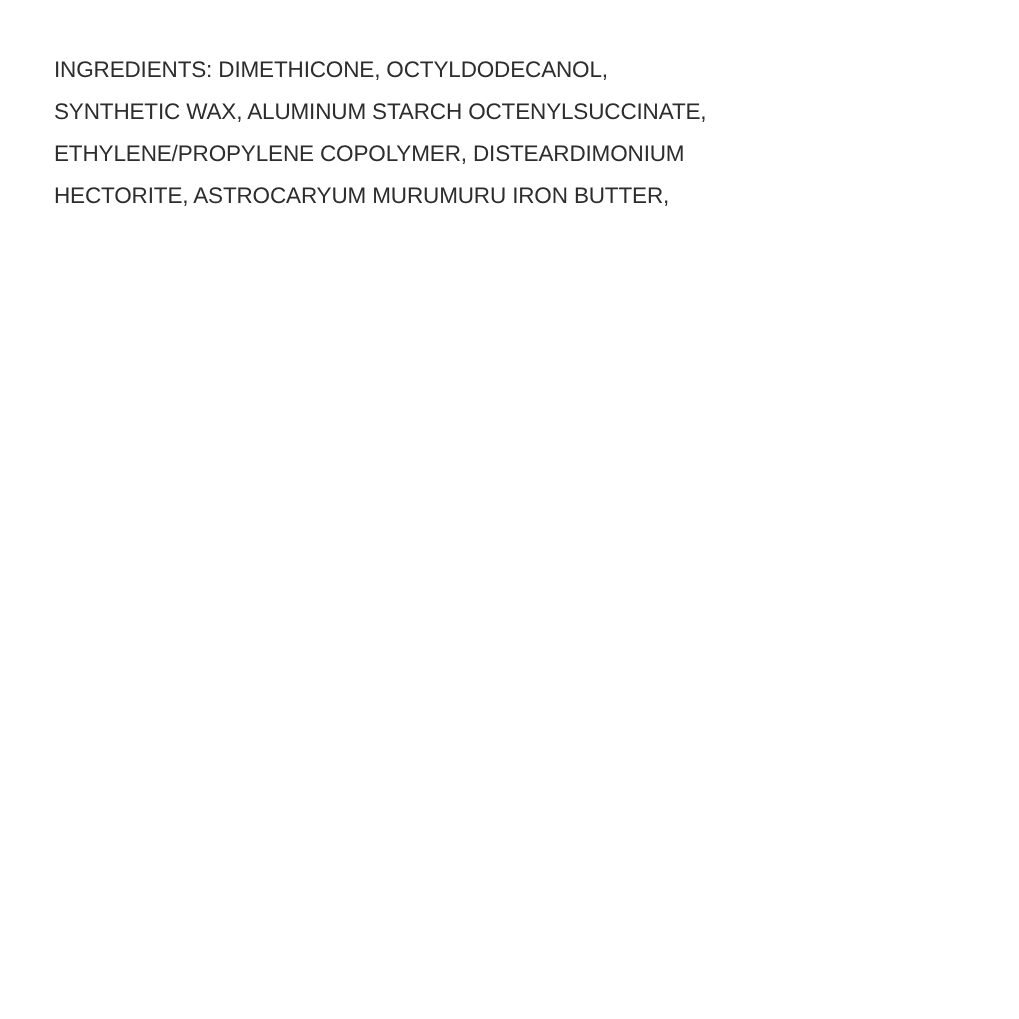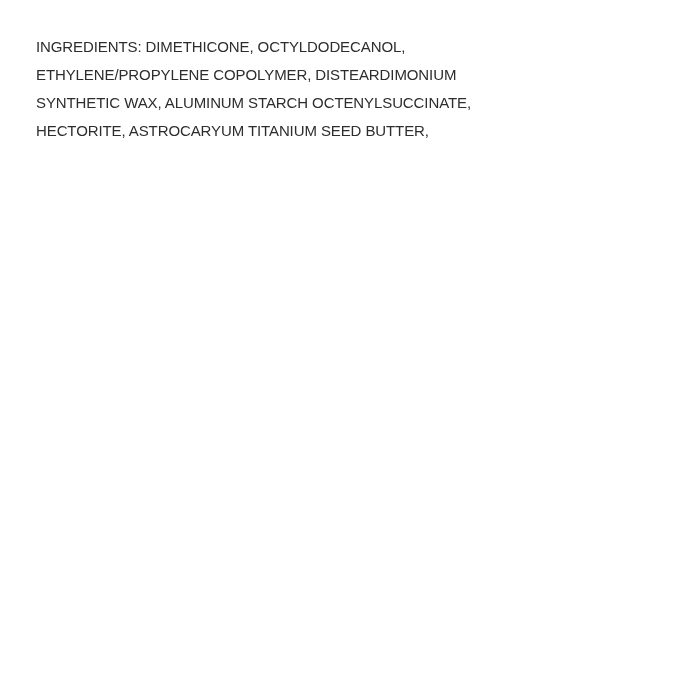--- a/index.html
+++ b/index.html
@@ -30,17 +30,17 @@
     .ingredients-text .line {
       white-space: nowrap;
     }
   </style>
 </head>
 <body>
 
 <div class="label-panel">
   <div class="ingredients-text">
     <div class="line">INGREDIENTS: DIMETHICONE, OCTYLDODECANOL,</div>
+    <div class="line">SYNTHETIC WAX, ALUMINUM STARCH OCTENYLSUCCINATE,</div>
     <div class="line">ETHYLENE/PROPYLENE COPOLYMER, DISTEARDIMONIUM</div>
-    <div class="line">SYNTHETIC WAX, ALUMINUM STARCH OCTENYLSUCCINATE,</div>
-    <div class="line">HECTORITE, ASTROCARYUM TITANIUM SEED BUTTER,</div>
+    <div class="line">HECTORITE, ASTROCARYUM MURUMURU IRON BUTTER,</div>
   </div>
 </div>
 
 </body></html>

